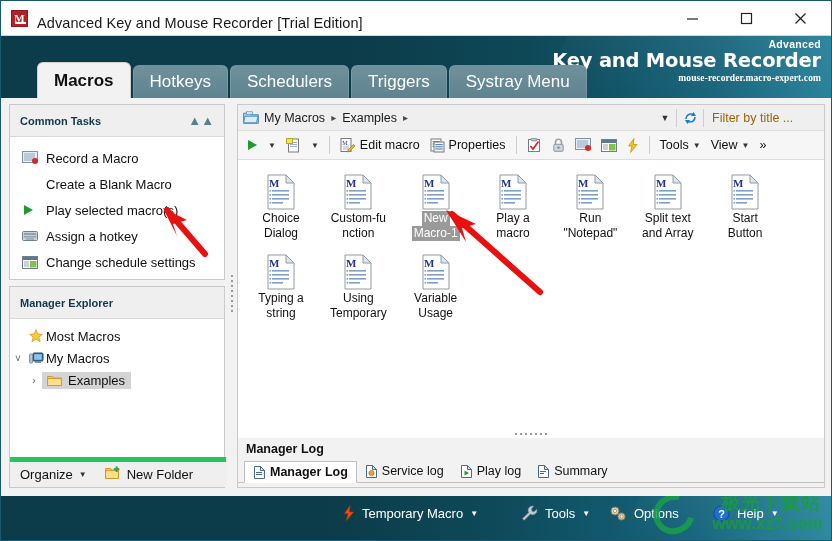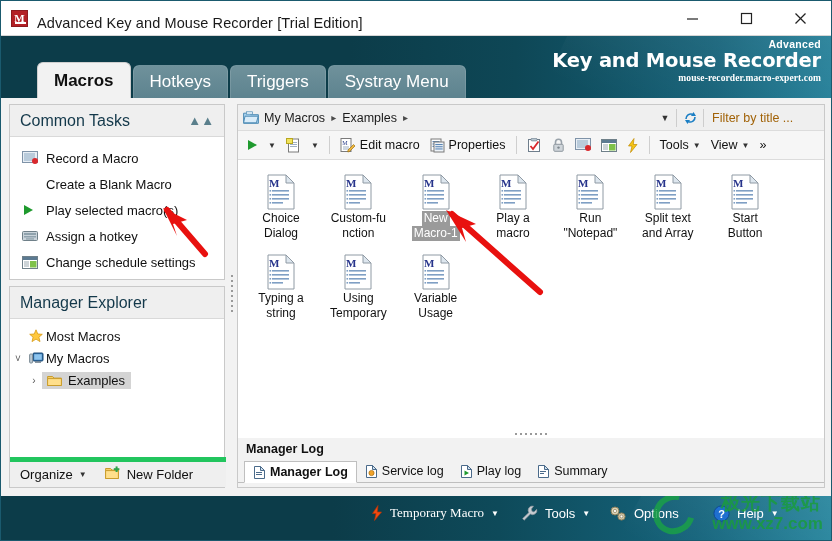--- a/index.html
+++ b/index.html
@@ -43,21 +43,21 @@
          border-radius:6px 6px 0 0; margin-right:2px; border:1px solid rgba(255,255,255,.12); border-bottom:none; }
   .tab.active { background:#f2f2f2; color:#101010; font-weight:bold; height:36px; border-color:#cfcfcf; }
 
   
   .body { position:absolute; left:0; top:97px; width:830px; height:398px; background:#f2f2f2; }
 
   
   .leftpanel { position:absolute; left:8px; top:6px; width:216px; height:384px; }
   .panelbox { background:#ffffff; border:1px solid #c9c9c9; }
   .panel-head { height:32px; background:#efefef; border-bottom:1px solid #d9d9d9; display:flex; align-items:center; padding:0 10px; }
-  .panel-head .t { font-size:16px; font-weight:normal; color:#13384a; }
+  .panel-head .t { font-size:11px; font-weight:bold; color:#13384a; }
   .chev { margin-left:auto; color:#5a7f8c; font-size:13px; }
 
   .ct-box { position:absolute; left:0; top:0; width:216px; height:176px; }
   .ct-list { padding:8px 0 0 0; }
   .ct-item { height:26px; display:flex; align-items:center; padding-left:12px; cursor:default; }
   .ct-item .ic { width:24px; height:18px; display:flex; align-items:center; }
   .ct-item .lb { font-size:13px; color:#111; }
 
   .me-box { position:absolute; left:0; top:182px; width:216px; height:202px; }
   .tree { padding:6px 0 0 0; height:140px; }
@@ -105,21 +105,21 @@
   .ltab { height:22px; display:flex; align-items:center; gap:4px; padding:0 8px; font-size:12.5px; color:#111; }
   .ltab.active { background:#ffffff; border:1px solid #bfbfbf; border-bottom:1px solid #ffffff; font-weight:bold; margin-bottom:-1px; }
 
   
   .statusbar { position:absolute; left:0; bottom:0; width:830px; height:44px;
                background:linear-gradient(90deg,#0c3c49 0%, #0c3c49 40%, #0e4a5a 60%, #15647c 84%, #1e8099 100%); overflow:hidden; }
   .statusbar .sheen2 { position:absolute; right:-30px; top:-40px; width:220px; height:140px; transform:rotate(30deg);
                background:linear-gradient(180deg, rgba(255,255,255,.10), rgba(255,255,255,0)); }
   .sb-item { position:absolute; top:9px; display:flex; align-items:center; gap:7px; color:#ffffff; font-size:13px; }
   .sb-license { left:32px; }
-  .sb-temp { left:370px;font-family:Liberation Serif, serif; }
+  .sb-temp { left:342px; }
   .sb-tools { left:520px; }
   .sb-options { left:608px; }
   .sb-help { left:712px; }
 
   .wm { position:absolute; right:4px; bottom:2px; width:172px; height:46px; pointer-events:none; }
   .wm .cn { position:absolute; right:6px; top:-2px; font-size:19px; font-weight:bold; color:#1a9c3e; opacity:.85;
             font-family:"DejaVu Sans", sans-serif; letter-spacing:1px; }
   .wm .en { position:absolute; right:4px; top:22px; font-size:17px; font-weight:bold; color:#1a9c3e; opacity:.85; }
   .wm .swirl { position:absolute; left:-2px; top:2px; width:42px; height:40px; border:6px solid #1aa048; border-radius:50%;
             border-right-color:transparent; opacity:.85; transform:rotate(-30deg); }
@@ -163,20 +163,23 @@
       <div class="brand-url">mouse-recorder.macro-expert.com</div>
     </div>
   </div>
 
   <div class="tabs">
     <div class="tab active">
         <span>Macros</span>
       </div>
     <div class="tab">
         <span>Hotkeys</span>
+      </div>
+    <div class="tab">
+        <span>Schedulers</span>
       </div>
     <div class="tab">
         <span>Triggers</span>
       </div>
     <div class="tab">
         <span>Systray Menu</span>
       </div>
   </div>
 
   <div class="body">

